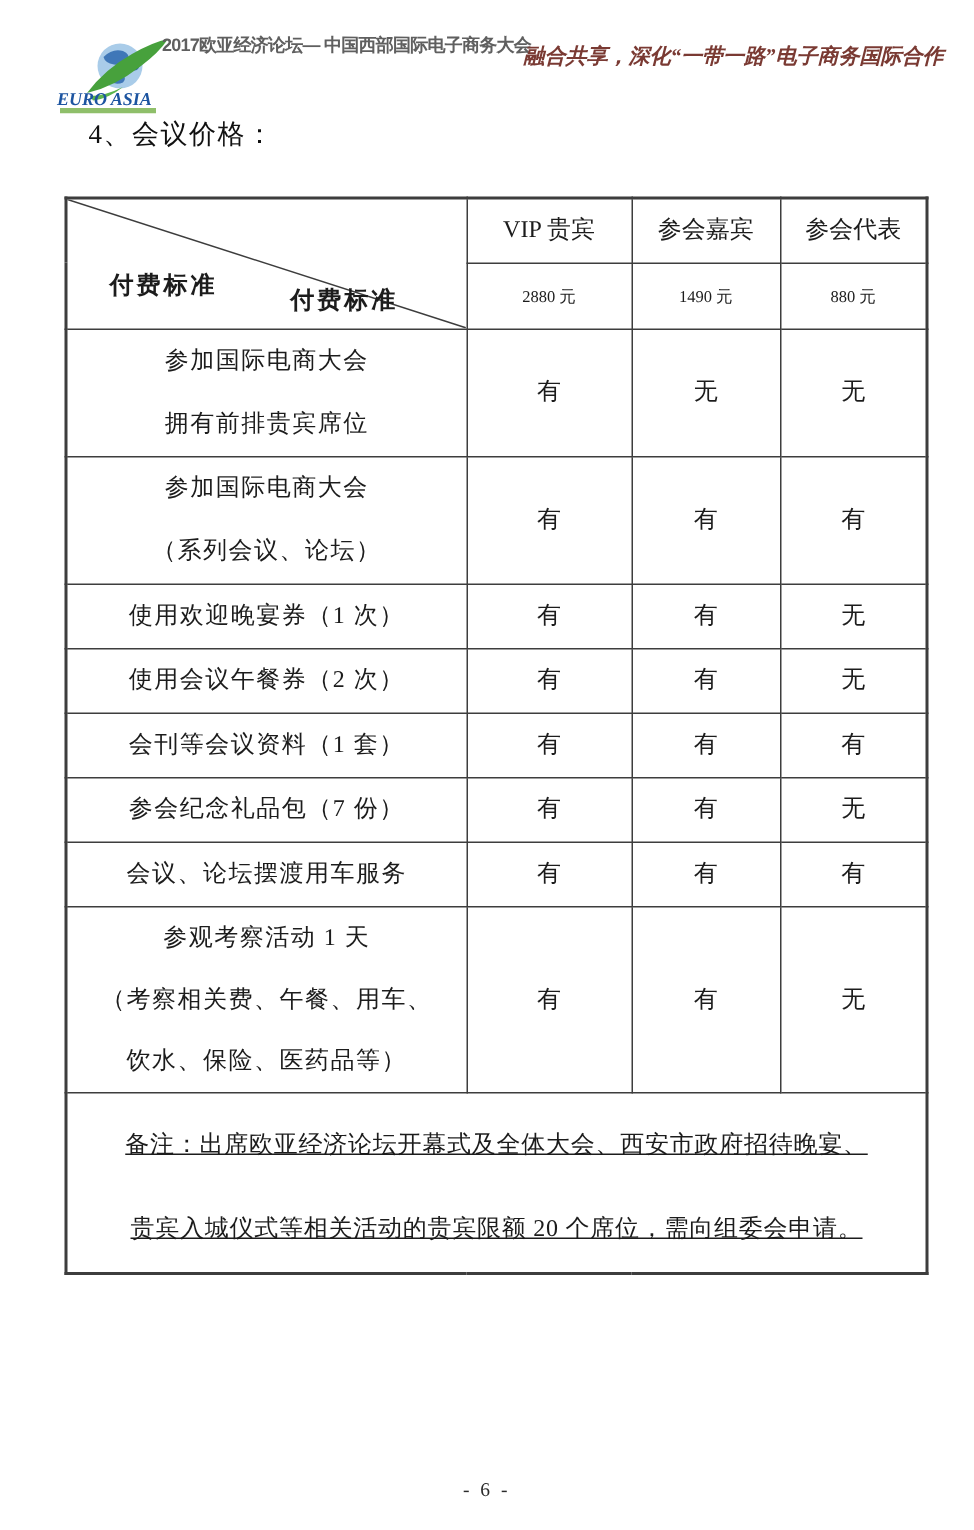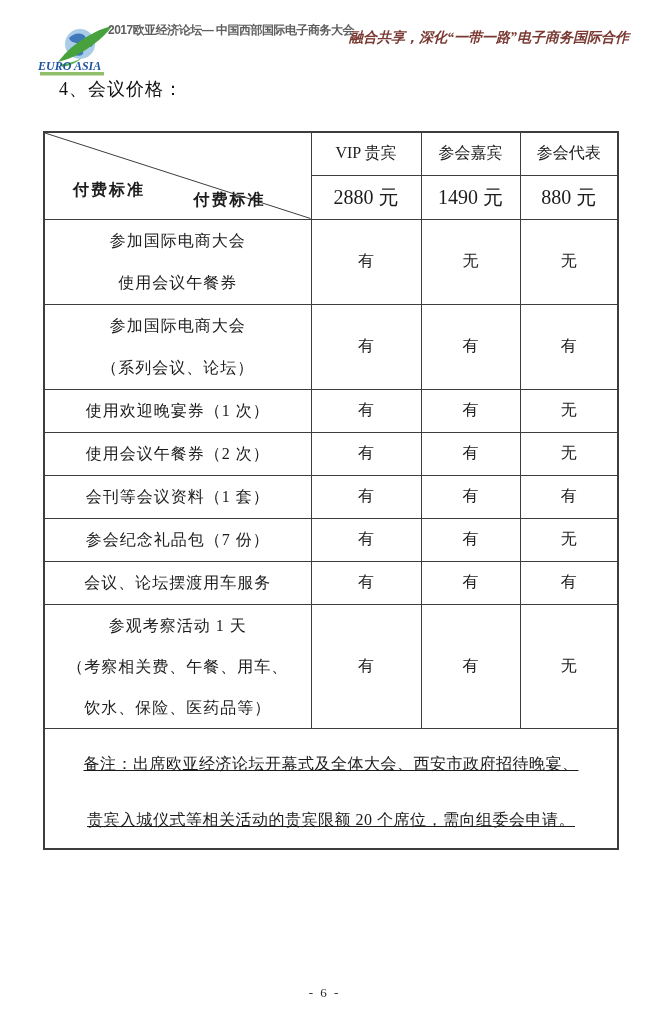--- a/index.html
+++ b/index.html
@@ -51,21 +51,21 @@
   }
   tr.hrow1 { height: 43px; }
   tr.hrow2 { height: 44px; }
   tr.r-tall2 { height: 84px; }
   tr.r-tall2b { height: 83px; }
   tr.r-std { height: 42px; }
   tr.r-tall3 { height: 123px; }
   tr.r-note { height: 117px; }
 
   th.colhead { font-weight: bold; font-size: 16px; }
-  td.price { font-size: 20px; }
+  td.price { font-size: 11px; }
 
   
   td.corner { position: relative; padding: 0; }
   td.corner svg { position: absolute; left: 0; top: 0; width: 100%; height: 100%; }
   .corner-tr {
     position: absolute; right: 45px; top: 17px;
     font-weight: bold; font-size: 16px; letter-spacing: 2px; white-space: nowrap; margin-top: 40px;
   }
   .corner-bl {
     position: absolute; left: 28px; bottom: 18px;
@@ -145,21 +145,21 @@
 
     <tr class="hrow2">
       <td class="price">2880 元</td>
       <td class="price">1490 元</td>
       <td class="price">880 元</td>
     </tr>
 
     <tr class="r-tall2">
       <td>
         <div class="svc-line">参加国际电商大会</div>
-        <div class="svc-line">使用会议午餐券</div>
+        <div class="svc-line">拥有前排贵宾席位</div>
       </td>
       <td>有</td>
       <td>无</td>
       <td>无</td>
     </tr>
 
     <tr class="r-tall2b">
       <td>
         <div class="svc-line">参加国际电商大会</div>
         <div class="svc-line">（系列会议、论坛）</div>

